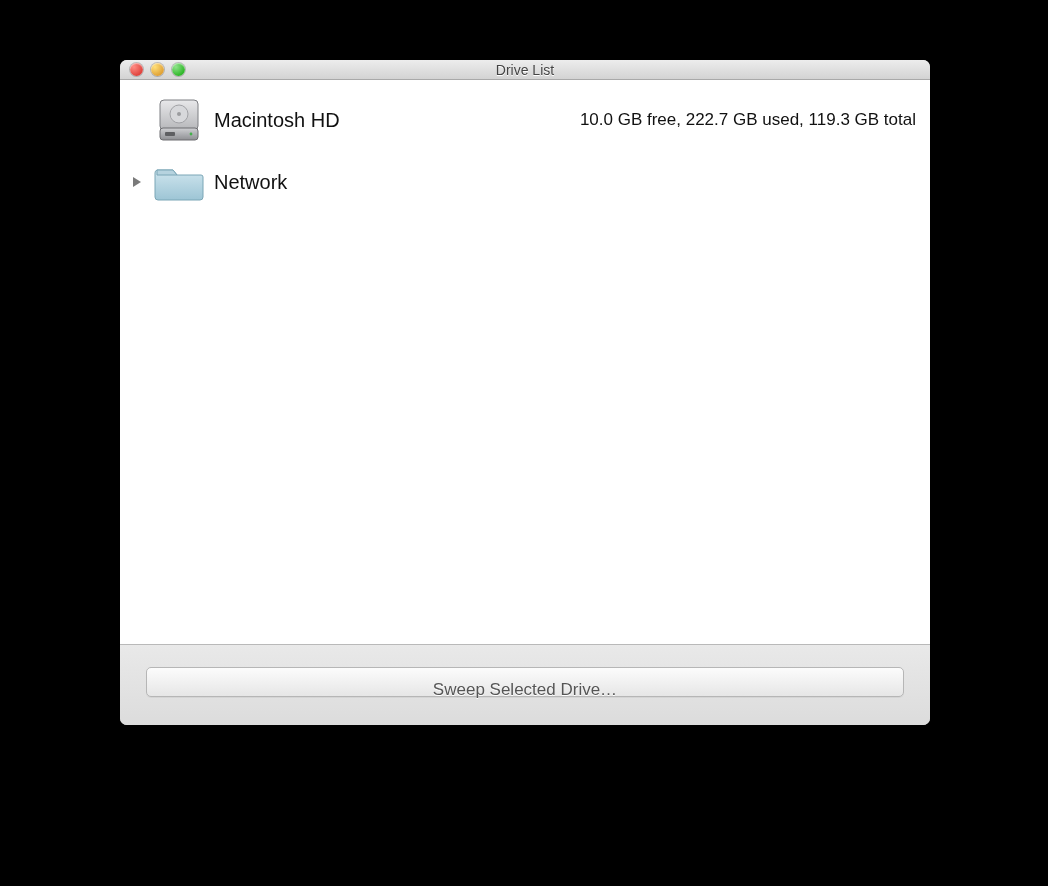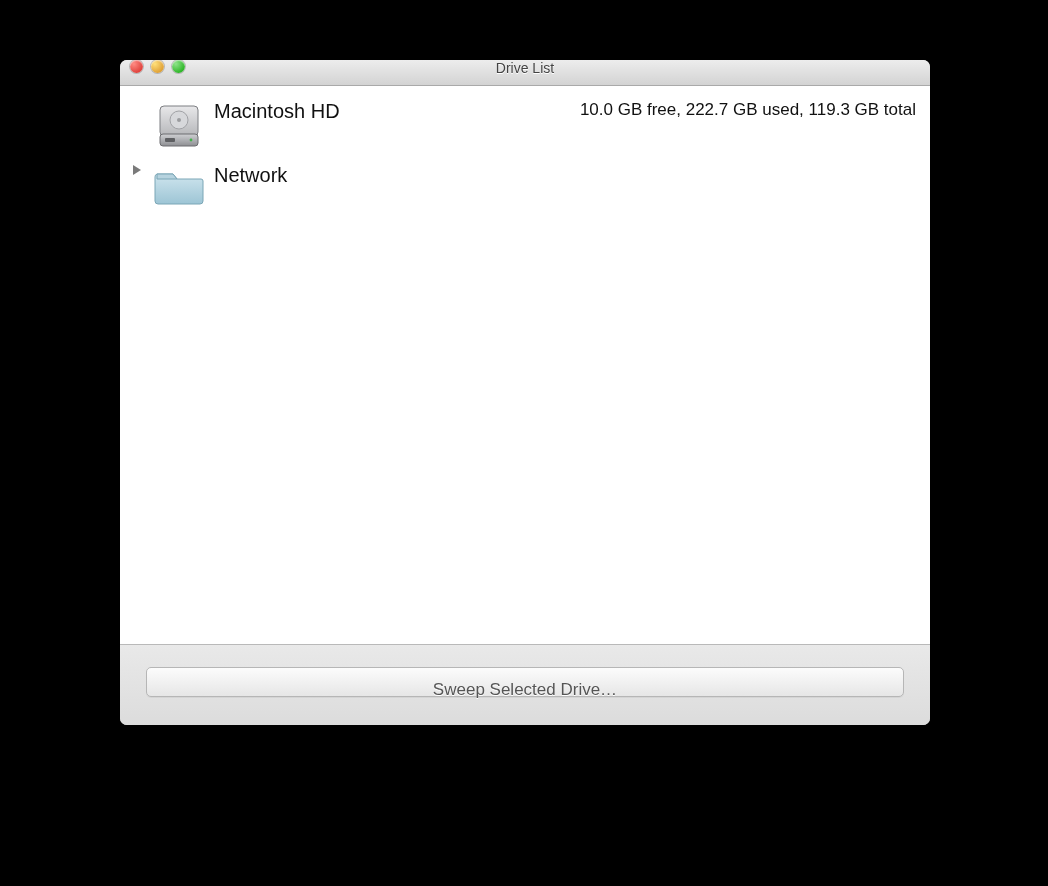--- a/index.html
+++ b/index.html
@@ -20,25 +20,25 @@
     width: 810px;
     height: 665px;
     border-radius: 7px;
     box-shadow: 0 20px 60px rgba(0,0,0,0.6), 0 0 0 1px rgba(0,0,0,0.25);
     background: #ededed;
     display: flex;
     flex-direction: column;
     overflow: hidden;
   }
   .titlebar {
-    height: 26px;
+    height: 20px;
     background: linear-gradient(#ededed, #d3d3d3);
     border-bottom: 1px solid #a9a9a9;
     display: flex;
-    align-items: flex-start;
+    align-items: center;
     position: relative;
   }
   .traffic-lights {
     display: flex;
     gap: 8px;
     padding-left: 10px;
     align-items: center;
   }
   .tl {
     width: 13px;
@@ -59,20 +59,21 @@
     pointer-events: none;
   }
   .content {
     flex: 1;
     background: #fff;
     overflow: auto;
     padding: 8px 0;
   }
   .drive-row {
     display: flex;
+    align-items: center;
     padding: 6px 14px 6px 10px;
     gap: 8px;
     min-height: 60px;
   }
   .disclosure-slot {
     width: 14px;
     display: flex;
     justify-content: center;
   }
   .icon-slot {

